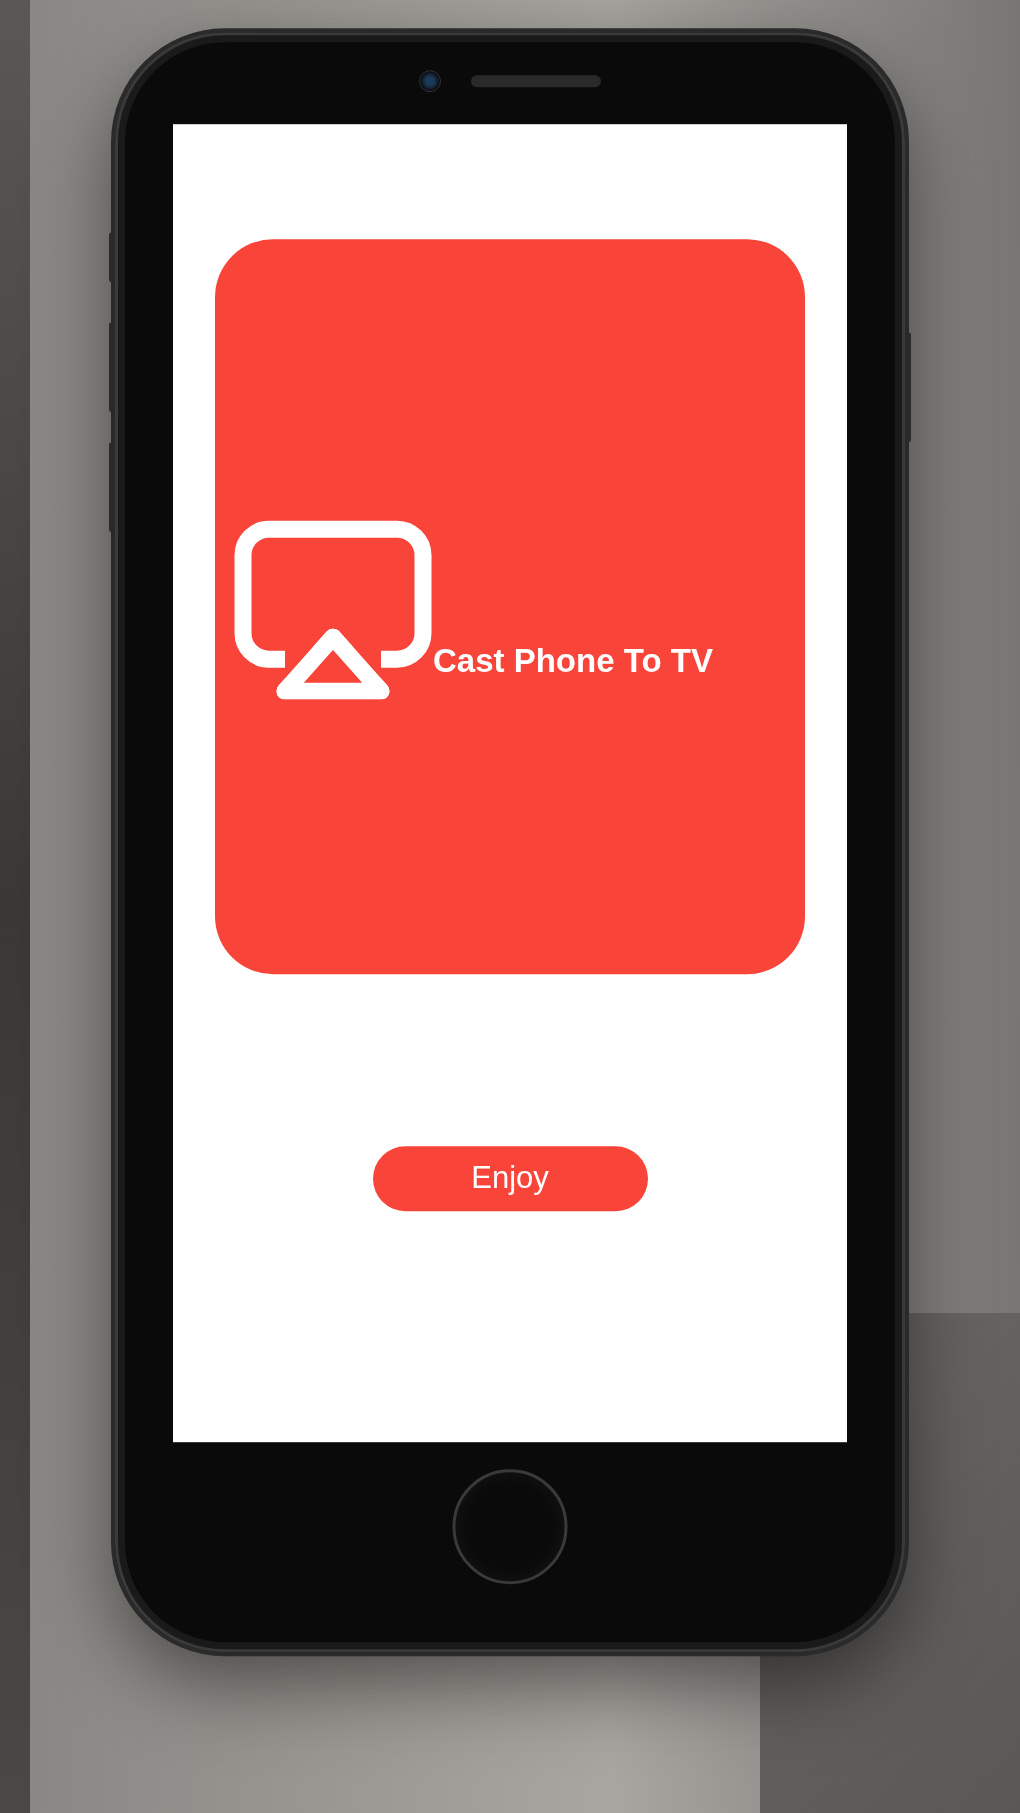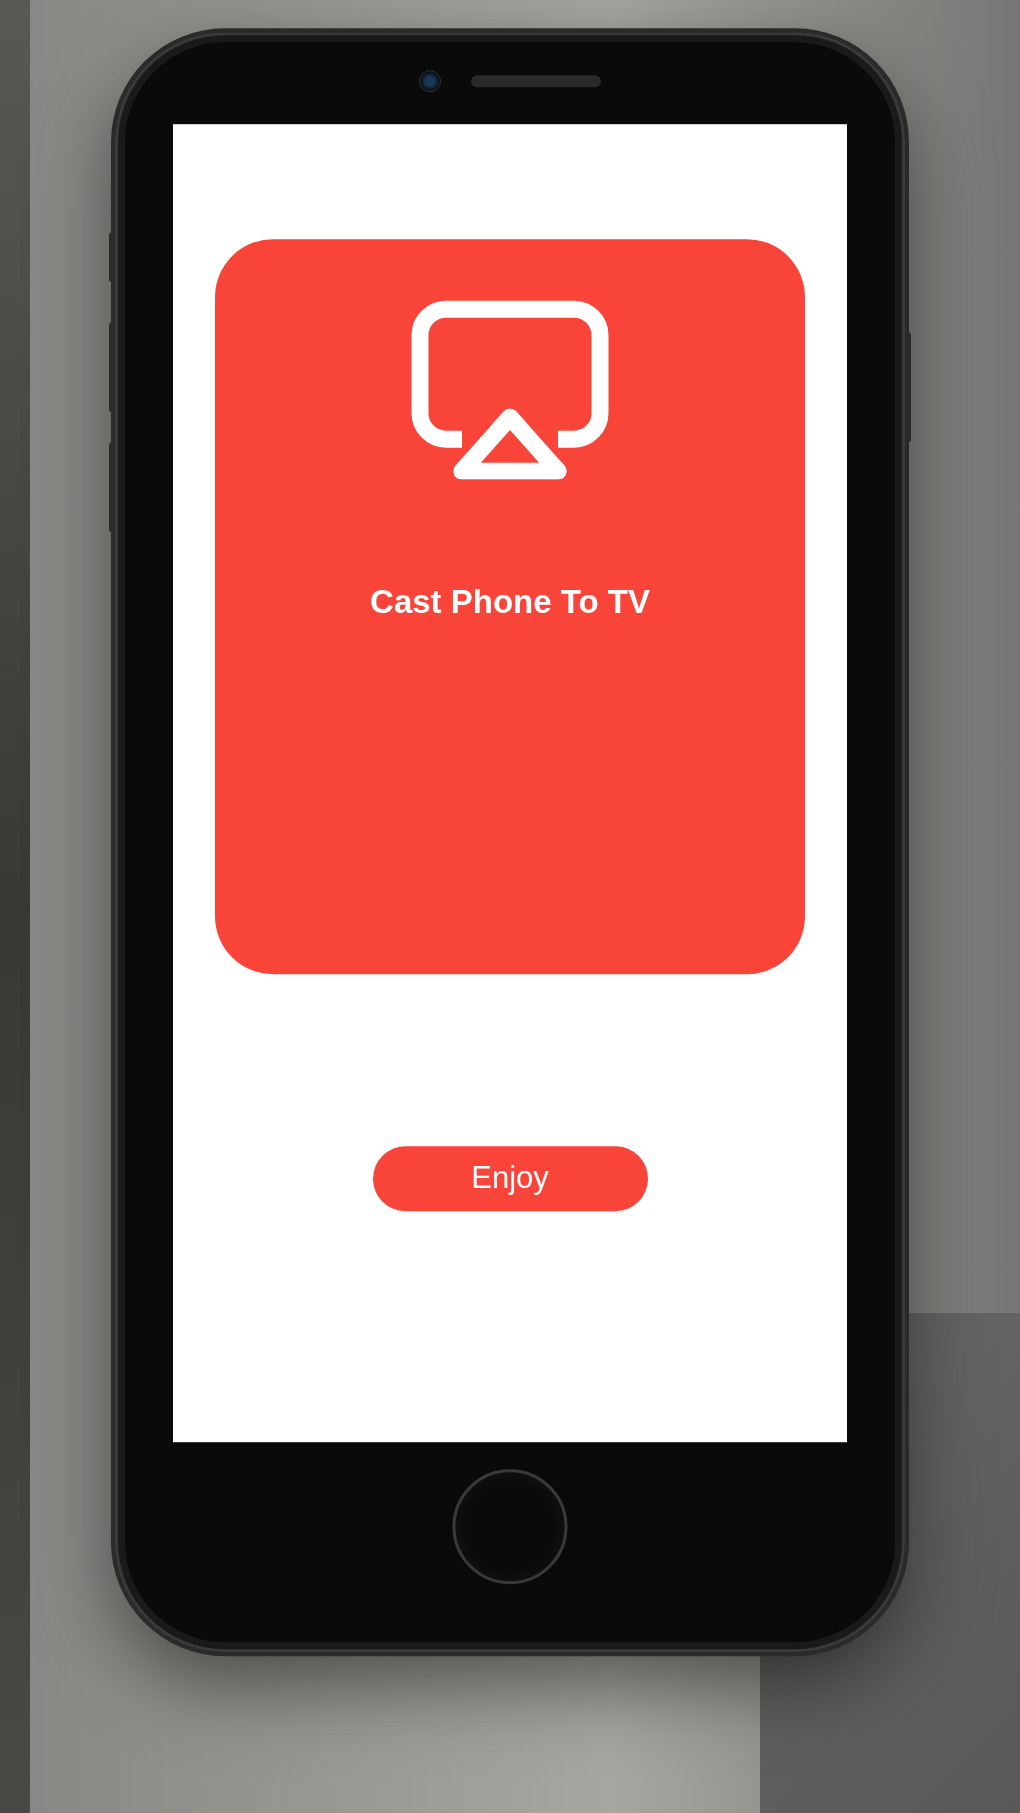--- a/index.html
+++ b/index.html
@@ -140,21 +140,21 @@
       align-items: center;
     }
     
     .card {
       margin-top: 115px;
       width: 590px;
       height: 735px;
       background: #f9443a;
       border-radius: 58px;
       display: flex;
-      flex-direction: column;
+      flex-direction: row;
       align-items: center;
       padding: 60px 18px 50px;
     }
     
     .cast-icon {
       margin-top: 0;
     }
     
     .card-title {
       color: #ffffff;

